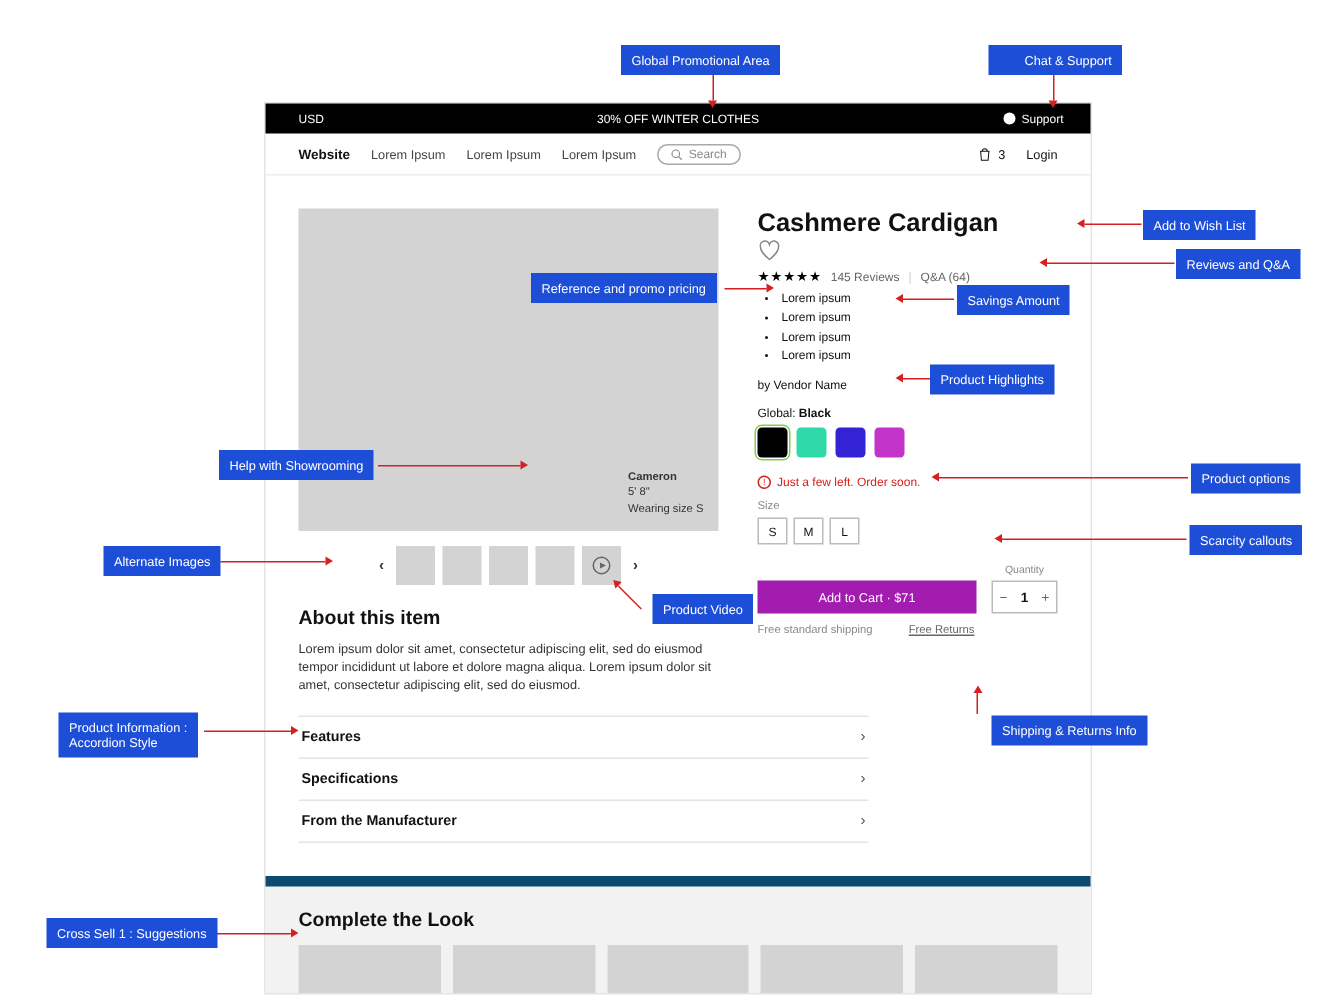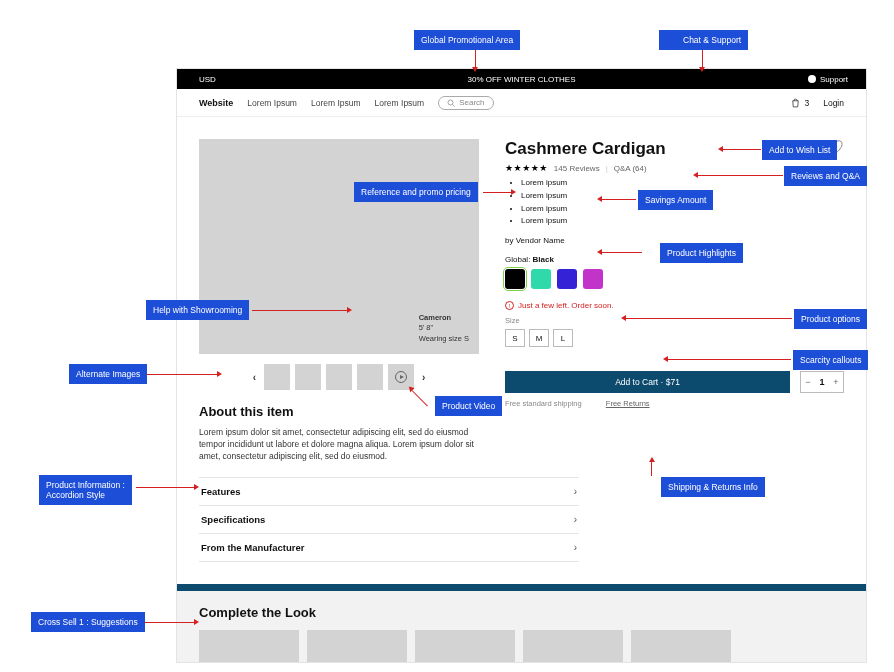--- a/index.html
+++ b/index.html
@@ -52,21 +52,21 @@
   .arrow.down::after {
     bottom: -5px; left: -3px;
     border-width: 5px 3.5px 0 3.5px;
     border-color: #d42020 transparent transparent transparent;
   }
 
   .page {
     position: absolute;
     left: 176px;
     top: 68px;
-    width: 691px;
+    width: 552px;
     border: 1px solid #e4e4e4;
     background: #fff;
   }
   .promobar {
     background: #000;
     color: #fff;
     height: 20px;
     display: flex;
     align-items: center;
     font-size: 8px;
@@ -130,21 +130,21 @@
   .accrow {
     width: 380px;
     display: flex; justify-content: space-between; align-items: center;
     padding: 8px 2px; font-size: 9.5px; font-weight: 700;
     border-top: 1px solid #e4e4e4;
   }
   .accrow:last-child { border-bottom: 1px solid #e4e4e4; }
   .accrow .chev2 { font-weight: 400; color: #555; font-size: 10px; }
 
   .rightcol { flex: 1; }
-  .titlerow { display: flex; align-items: flex-start; justify-content: space-between; }
+  .titlerow { display: flex; align-items: flex-start; justify-content: space-between; flex-direction: column; }
   .ptitle { font-size: 17px; font-weight: 800; }
   .heart { width: 16px; height: 16px; }
   .heart svg { stroke: #888; fill: none; stroke-width: 1.5; }
   .ratingrow { display: flex; align-items: center; gap: 6px; margin: 4px 0 4px 0; }
   .stars { color: #000; font-size: 9px; letter-spacing: 0.5px; }
   .revtxt, .qatxt { font-size: 8px; color: #666; }
   .divbar { color: #ccc; font-size: 8px; }
   .pricerow { display: flex; align-items: center; gap: 6px; margin-bottom: 8px; }
   .price { font-size: 10.5px; font-weight: 800; }
   .orig { font-size: 8px; color: #999; text-decoration: line-through; }
@@ -156,21 +156,21 @@
   .swatches { display: flex; gap: 6px; margin-bottom: 12px; }
   .swatch { width: 20px; height: 20px; border-radius: 3px; }
   .swatch.sel { outline: 1.5px solid #7fd04a; outline-offset: 1px; }
   .scarcity { display: flex; align-items: center; gap: 4px; color: #d42020; font-size: 8px; margin-bottom: 6px; }
   .scarcity .ico { width: 9px; height: 9px; border: 1px solid #d42020; border-radius: 50%; display: flex; align-items: center; justify-content: center; font-size: 6px; }
   .sizelabel { font-size: 7.5px; color: #888; margin-bottom: 4px; }
   .sizes { display: flex; gap: 4px; margin-bottom: 14px; }
   .sizebtn { width: 20px; height: 18px; border: 1px solid #bbb; font-size: 8px; display: flex; align-items: center; justify-content: center; }
   .cartrow { display: flex; gap: 10px; align-items: flex-end; margin-bottom: 6px; }
   .addcart {
-    flex: 1; background: #0c4a6e; color: #fff; font-size: 8.5px;
+    flex: 1; background: #a21caf; color: #fff; font-size: 8.5px;
     height: 22px; display: flex; align-items: center; justify-content: center;
   }
   .qcol { display: flex; flex-direction: column; align-items: center; gap: 3px; }
   .qlabel { font-size: 7px; color: #888; }
   .qstepper { display: flex; align-items: center; border: 1px solid #bbb; height: 22px; }
   .qstepper span { width: 14px; text-align: center; font-size: 9px; color: #666; }
   .qstepper .qv { color: #111; font-weight: 600; }
   .shiprow { font-size: 7.5px; color: #888; }
   .shiprow .ret { color: #666; text-decoration: underline; margin-left: 22px; }
 
@@ -200,21 +200,21 @@
 
 <div class="annot" style="left:784px; top:166px;">Reviews and Q&amp;A</div>
 <div class="arrow left" style="left:698px; top:175px; width:85px;"></div>
 
 <div class="annot" style="left:354px; top:182px;">Reference and promo pricing</div>
 <div class="arrow right" style="left:483px; top:192px; width:28px;"></div>
 
 <div class="annot" style="left:638px; top:190px;">Savings Amount</div>
 <div class="arrow left" style="left:602px; top:199px; width:34px;"></div>
 
-<div class="annot" style="left:660px; top:243px;">Product Highlights</div>
+<div class="annot" style="left:620px; top:243px;">Product Highlights</div>
 <div class="arrow left" style="left:602px; top:252px; width:40px;"></div>
 
 <div class="annot" style="left:146px; top:300px;">Help with Showrooming</div>
 <div class="arrow right" style="left:252px; top:310px; width:95px;"></div>
 
 <div class="annot" style="left:794px; top:309px;">Product options</div>
 <div class="arrow left" style="left:626px; top:318px; width:166px;"></div>
 
 <div class="annot" style="left:69px; top:364px;">Alternate Images</div>
 <div class="arrow right" style="left:147px; top:374px; width:70px;"></div>

